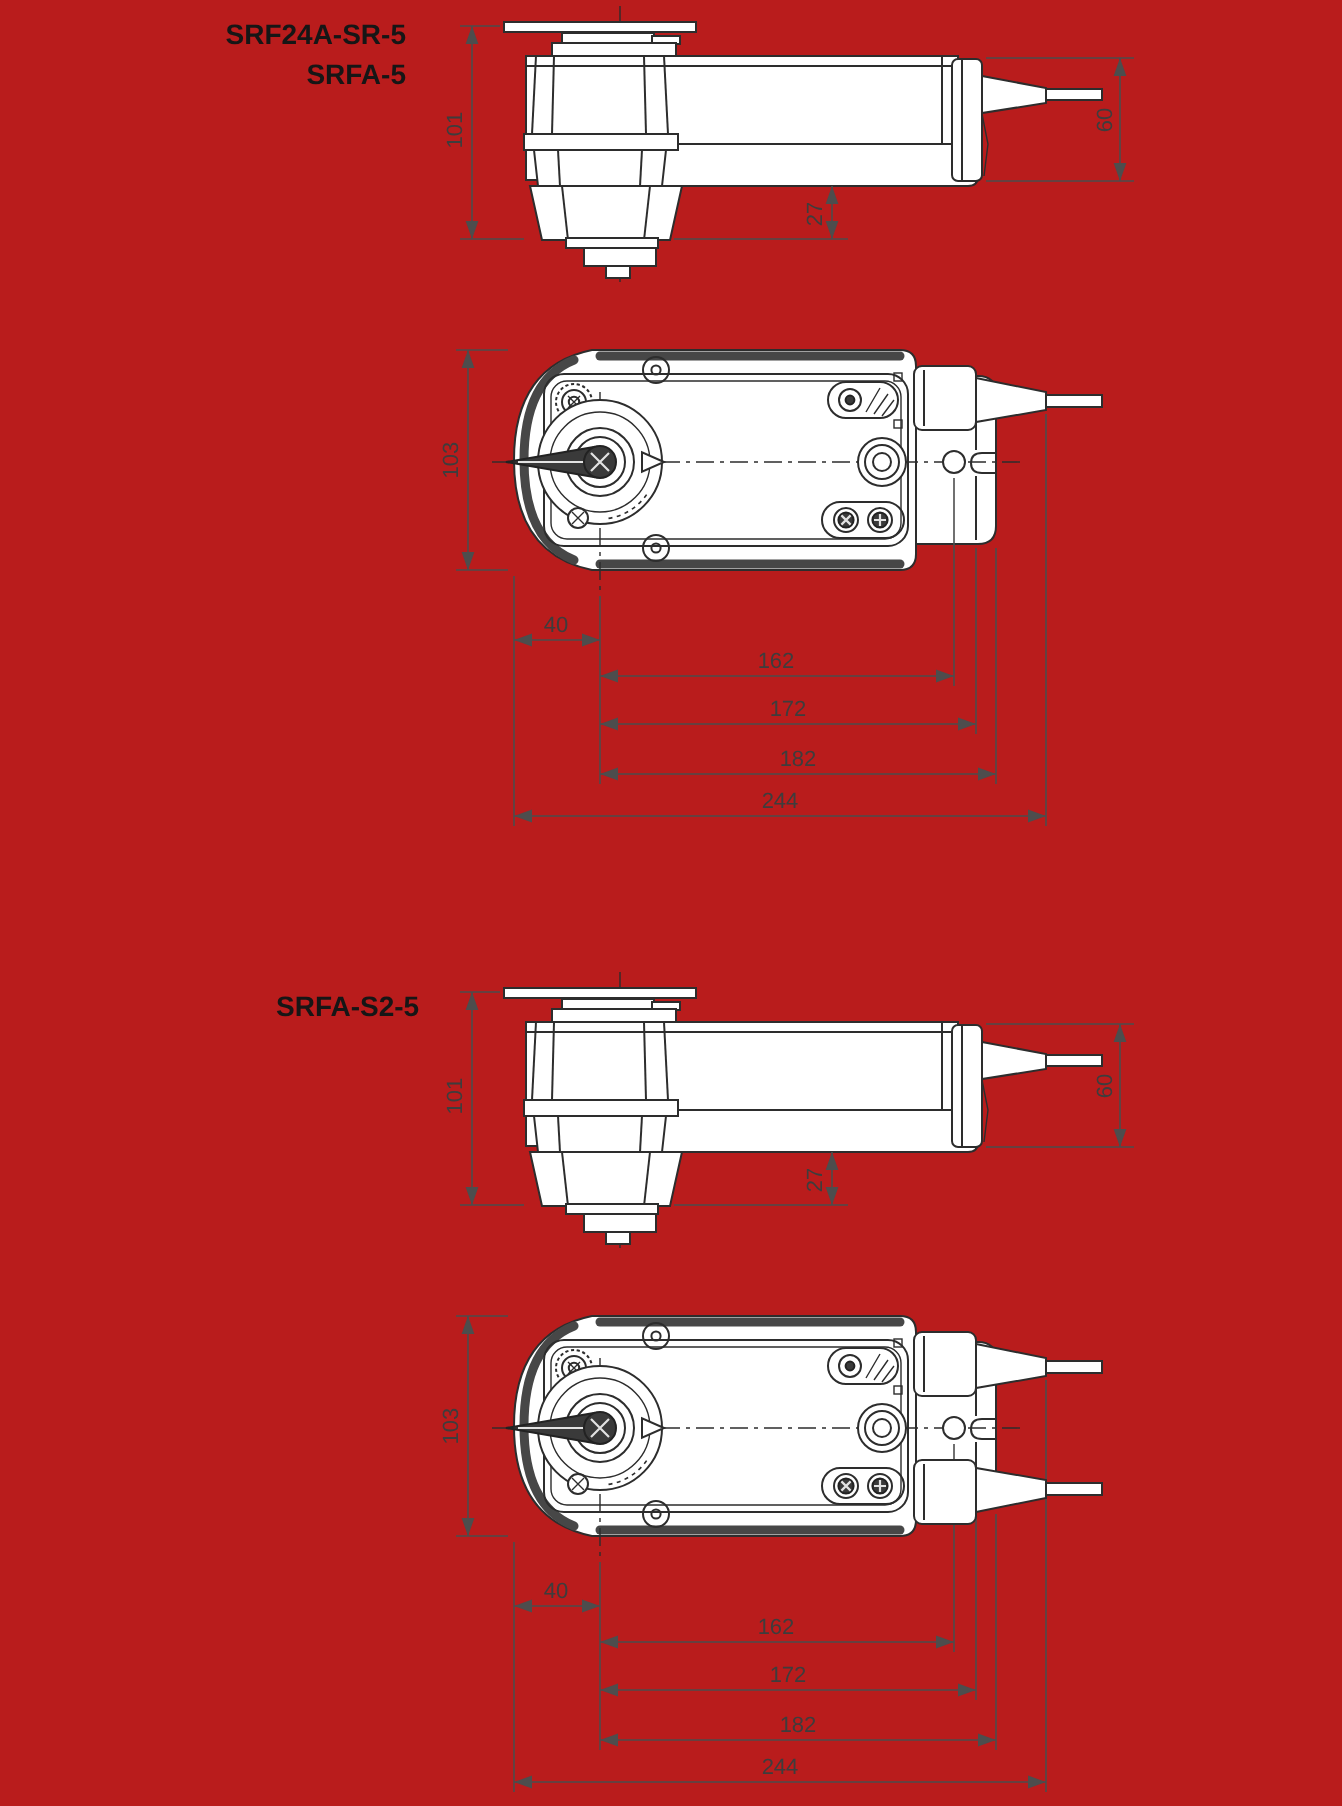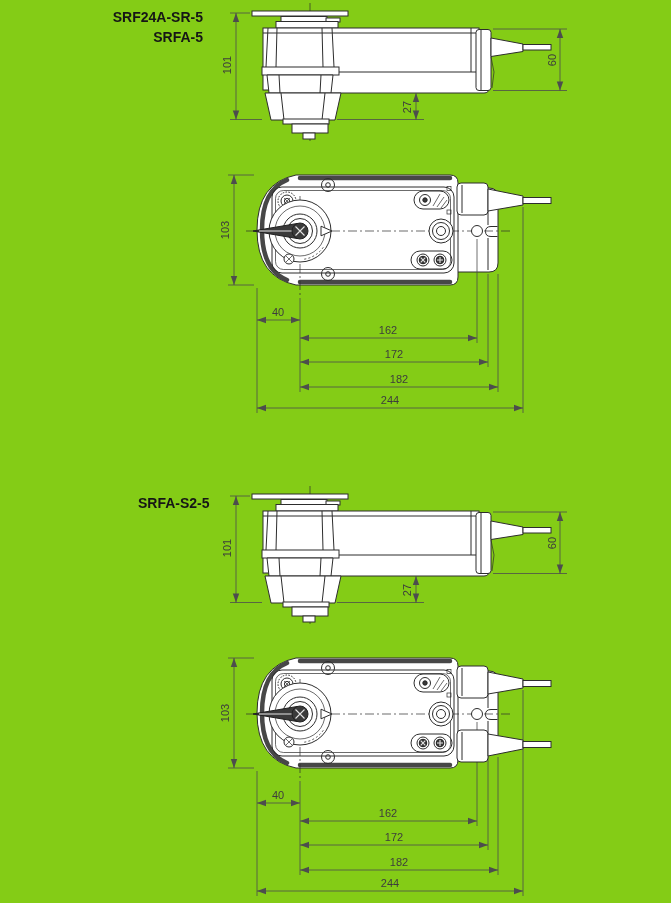--- a/index.html
+++ b/index.html
@@ -1,16 +1,16 @@
 <!DOCTYPE html>
 <html><head>
 <meta charset="utf-8">
 <style>
   html,body{margin:0;padding:0;background:#fff;}
-  .stage{position:relative;width:671px;height:903px;background:#84cc16;overflow:hidden;
+  .stage{position:relative;width:671px;height:903px;background:#b91c1c;overflow:hidden;
          font-family:"Liberation Sans",sans-serif;}
   svg{display:block;}
   .ln  {stroke:#2d2d2d;fill:none;stroke-width:1;}
   .lnf {stroke:#2d2d2d;fill:#ffffff;stroke-width:1;}
   .thin{stroke:#2d2d2d;fill:none;stroke-width:.7;}
   .thick{stroke:#474747;fill:none;stroke-width:4.5;stroke-linecap:round;}
   .cl  {stroke:#2d2d2d;fill:none;stroke-width:.7;stroke-dasharray:9 3 2 3;}
   .dim {stroke:#4d4d4d;fill:none;stroke-width:.8;}
   .dark{fill:#3a3a3a;stroke:#222;stroke-width:1;}
   .wmk {stroke:#e3e3e3;fill:none;stroke-width:1.1;}

